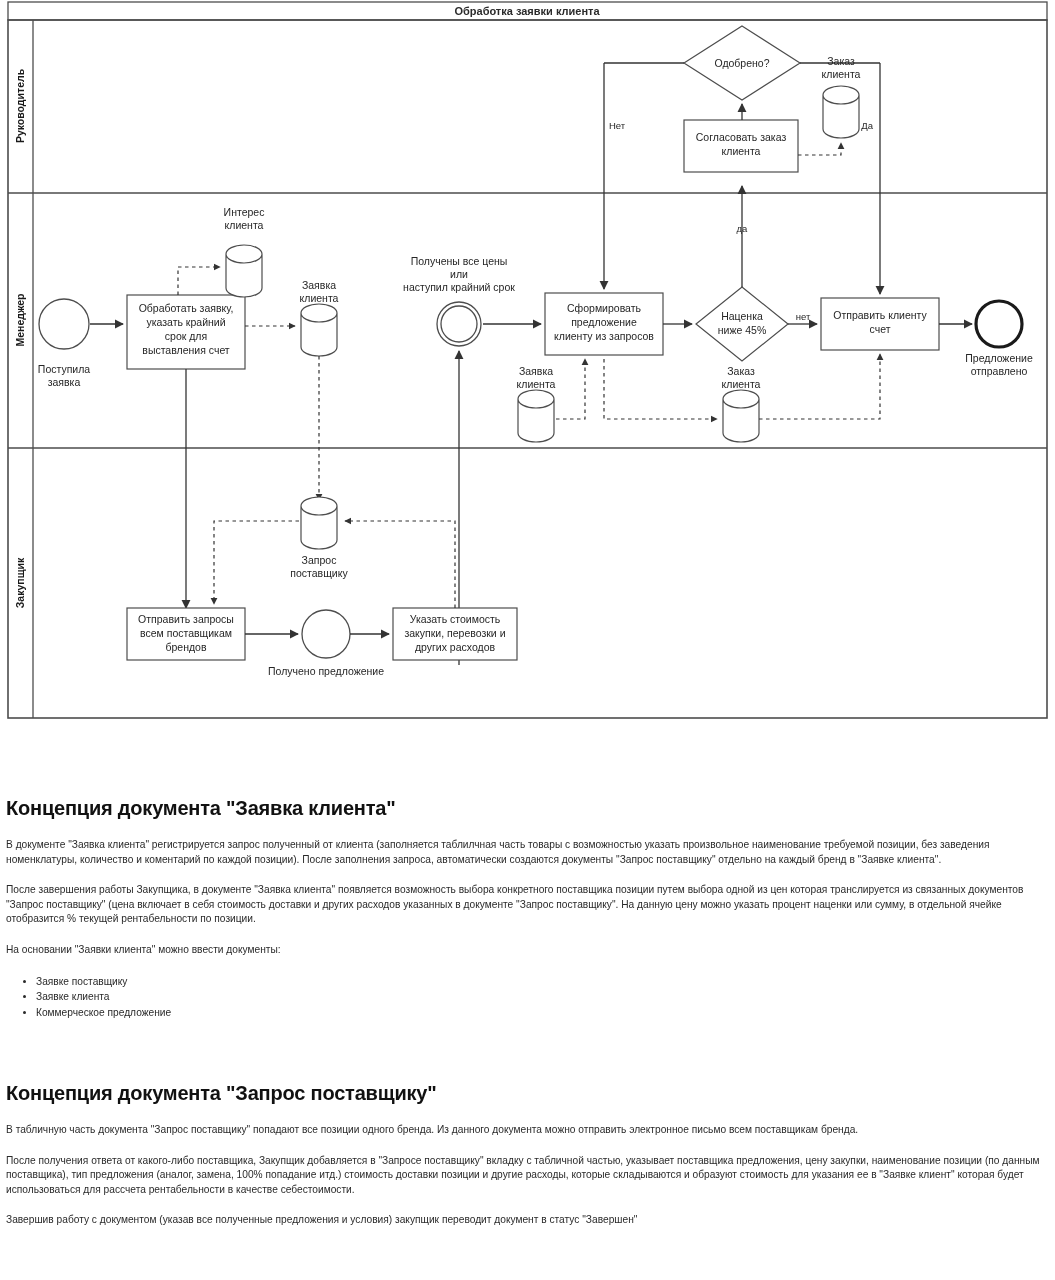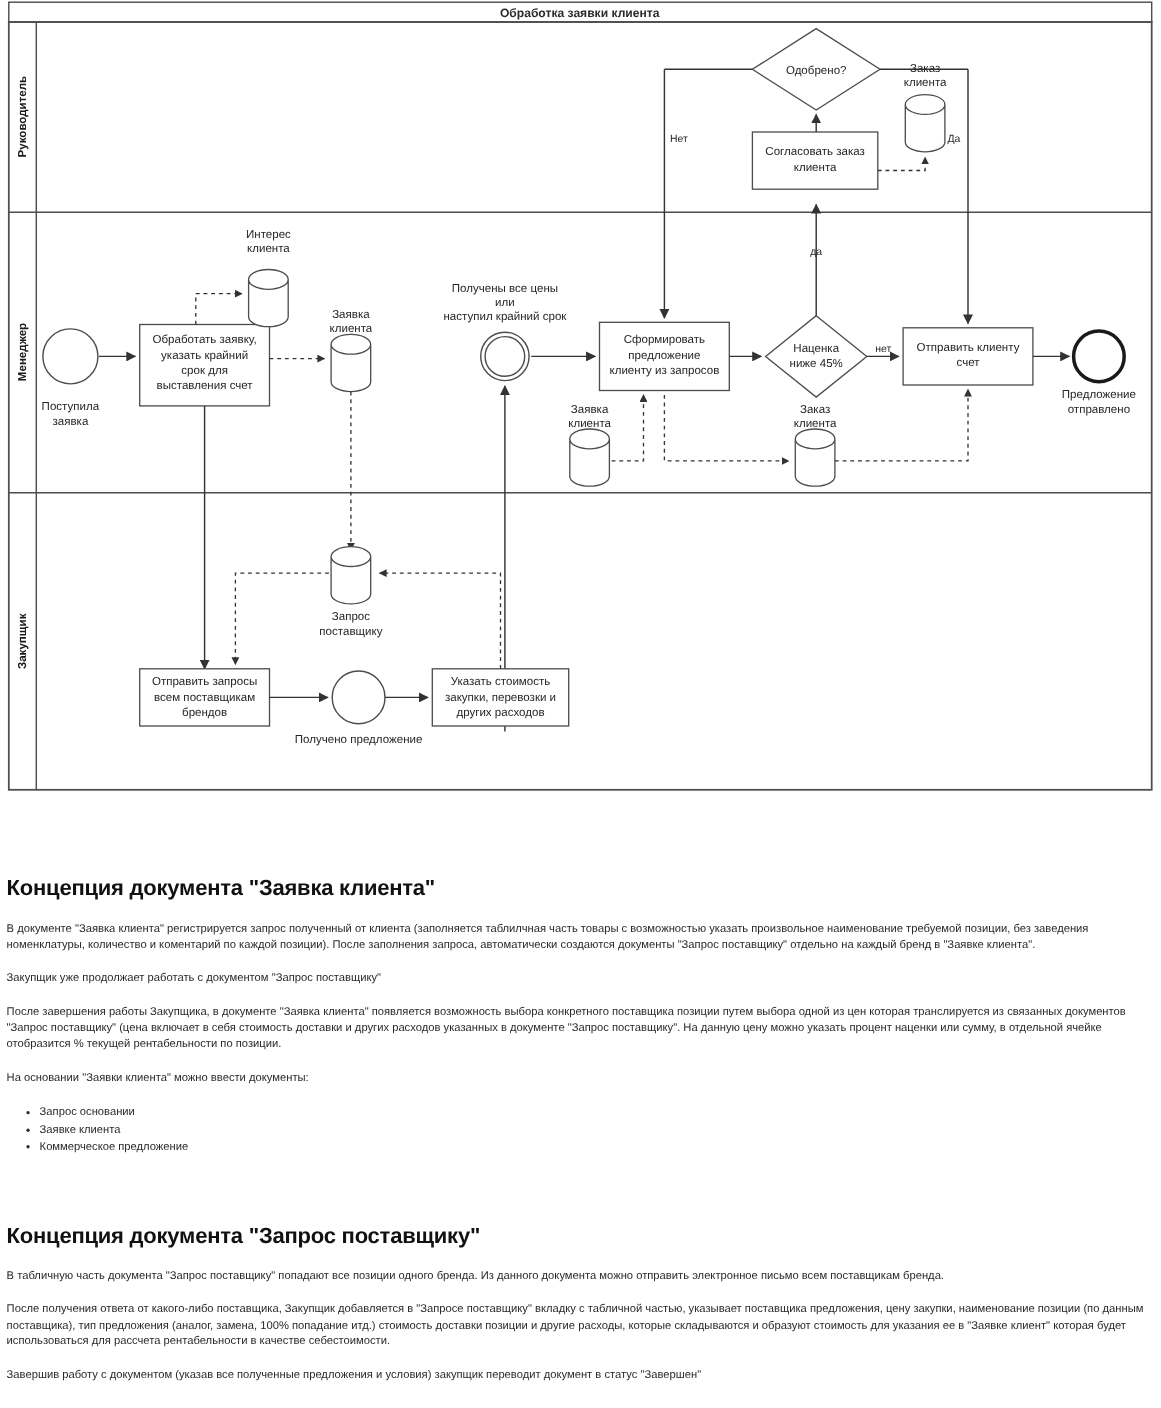--- a/index.html
+++ b/index.html
@@ -210,25 +210,24 @@
       <path class="assoc" d="M455,608 V521 H345" marker-end="url(#arrowD)"></path>
 
     </svg>
   </div>
 
   <div class="prose">
 
     <div class="sec-block first">
       <h2 class="sec">Концепция документа "Заявка клиента"</h2>
       <p class="para">В документе "Заявка клиента" регистрируется запрос полученный от клиента (заполняется таблилчная часть товары с возможностью указать произвольное наименование требуемой позиции, без заведения номенклатуры, количество и коментарий по каждой позиции). После заполнения запроса, автоматически создаются документы "Запрос поставщику" отдельно на каждый бренд в "Заявке клиента".</p>
-      <p class="para">Закупщик уже продолжает работать с документом "Запрос поставщику"</p>
       <p class="para">После завершения работы Закупщика, в документе "Заявка клиента" появляется возможность выбора конкретного поставщика позиции путем выбора одной из цен которая транслируется из связанных документов "Запрос поставщику" (цена включает в себя стоимость доставки и других расходов указанных в документе "Запрос поставщику". На данную цену можно указать процент наценки или сумму, в отдельной ячейке отобразится % текущей рентабельности по позиции.</p>
       <p class="para">На основании "Заявки клиента" можно ввести документы:</p>
       <ul class="doclist">
-        <li>Запрос основании</li>
+        <li>Заявке поставщику</li>
         <li>Заявке клиента</li>
         <li>Коммерческое предложение</li>
       </ul>
     </div>
 
     <div class="sec-block">
       <h2 class="sec">Концепция документа "Запрос поставщику"</h2>
       <p class="para">В табличную часть документа "Запрос поставщику" попадают все позиции одного бренда. Из данного документа можно отправить электронное письмо всем поставщикам бренда.</p>
       <p class="para">После получения ответа от какого-либо поставщика, Закупщик добавляется в "Запросе поставщику" вкладку с табличной частью, указывает поставщика предложения, цену закупки, наименование позиции (по данным поставщика), тип предложения (аналог, замена, 100% попадание итд.) стоимость доставки позиции и другие расходы, которые складываются и образуют стоимость для указания ее в "Заявке клиент" которая будет использоваться для рассчета рентабельности в качестве себестоимости.</p>
       <p class="para">Завершив работу с документом (указав все полученные предложения и условия) закупщик переводит документ в статус "Завершен"</p>

